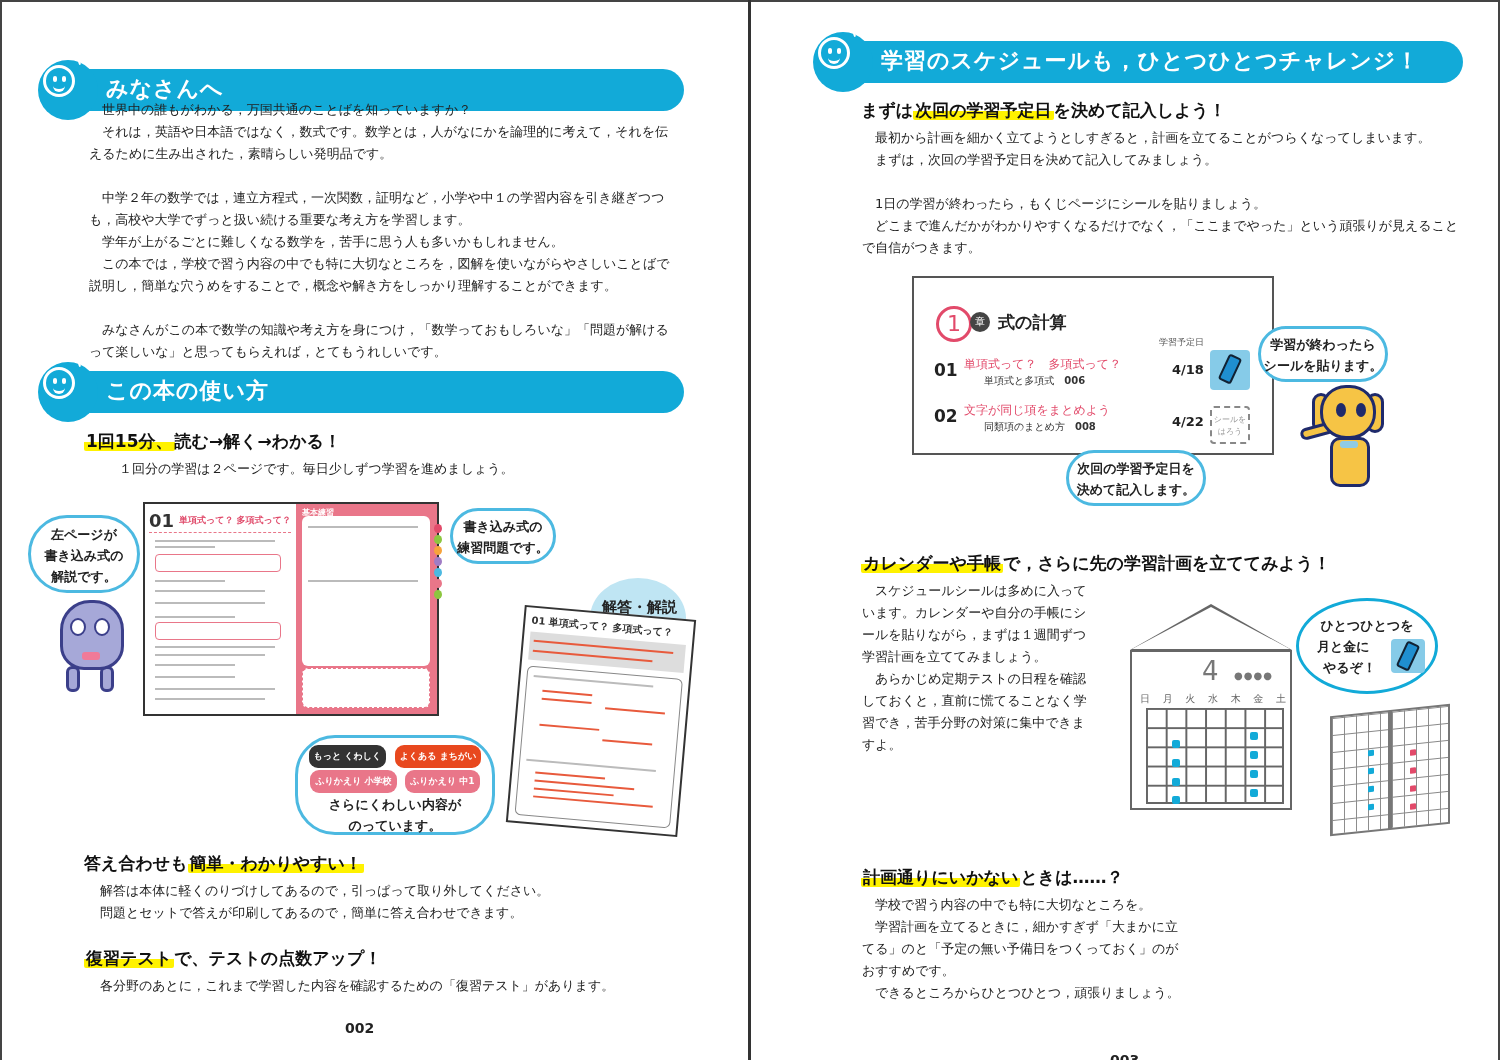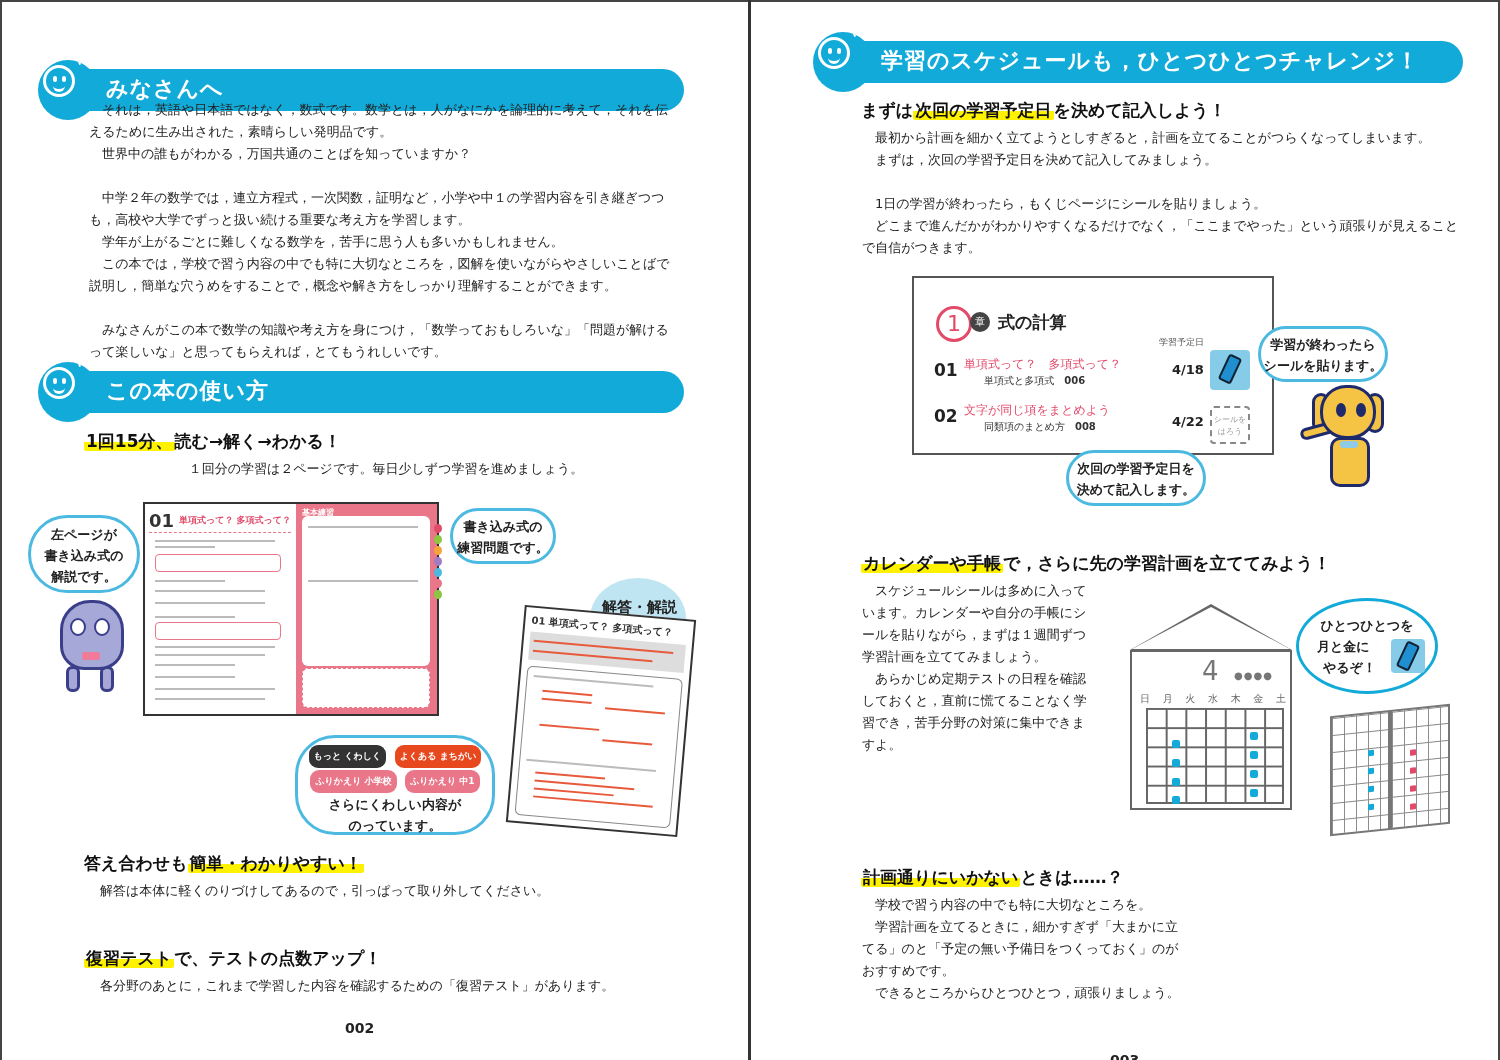--- a/index.html
+++ b/index.html
@@ -135,22 +135,22 @@
         <div class="smiley"></div>
         <div class="spark">
             <i style="left:2px;top:2px;transform:rotate(-20deg)"></i>
             <i style="left:7px;top:0;"></i>
           </div>
       </div>
       <div class="hbar-title">みなさんへ</div>
     </div>
 
     <div class="para" style="left:89px; top:99px; width:590px;">
+      <p>世界中の誰もがわかる，万国共通のことばを知っていますか？</p>
       <p>それは，英語や日本語ではなく，数式です。数学とは，人がなにかを論理的に考えて，それを伝えるために生み出された，素晴らしい発明品です。</p>
-      <p>世界中の誰もがわかる，万国共通のことばを知っていますか？</p>
       <div class="gap"></div>
       <p>中学２年の数学では，連立方程式，一次関数，証明など，小学や中１の学習内容を引き継ぎつつも，高校や大学でずっと扱い続ける重要な考え方を学習します。</p>
       <p>学年が上がるごとに難しくなる数学を，苦手に思う人も多いかもしれません。</p>
       <p>この本では，学校で習う内容の中でも特に大切なところを，図解を使いながらやさしいことばで説明し，簡単な穴うめをすることで，概念や解き方をしっかり理解することができます。</p>
       <div class="gap"></div>
       <p>みなさんがこの本で数学の知識や考え方を身につけ，「数学っておもしろいな」「問題が解けるって楽しいな」と思ってもらえれば，とてもうれしいです。</p>
     </div>
 
     <div class="hbar" style="left:46px; top:371px; width:638px;">
       <div class="hbar-circle">
@@ -159,21 +159,21 @@
             <i style="left:2px;top:2px;transform:rotate(-20deg)"></i>
             <i style="left:7px;top:0;"></i>
           </div>
       </div>
       <div class="hbar-title">この本の使い方</div>
     </div>
 
     <div class="subhead" style="left:84px; top:430px;">
       <span class="hl">1回15分、</span><span>読む→解く→わかる！</span>
     </div>
-    <div class="para" style="left:106px; top:458px; width:560px;text-align:center;">
+    <div class="para" style="left:119px; top:458px; width:560px;">
       <p class="noindent">１回分の学習は２ページです。毎日少しずつ学習を進めましょう。</p>
     </div>
 
     <div class="cloud" style="left:28px; top:515px; width:112px; height:78px; padding-top:6px;">
       <div>左ページが</div>
       <div>書き込み式の</div>
       <div>解説です。</div>
     </div>
 
     <div class="cat">
@@ -265,20 +265,21 @@
       </div>
       <div>さらにくわしい内容が</div>
       <div>のっています。</div>
     </div>
 
     <div class="subhead" style="left:84px; top:852px;">
       <span>答え合わせも</span><span class="hl">簡単・わかりやすい！</span>
     </div>
     <div class="para" style="left:100px; top:880px; width:580px;">
       <p class="noindent">解答は本体に軽くのりづけしてあるので，引っぱって取り外してください。</p>
+      <p class="noindent">問題とセットで答えが印刷してあるので，簡単に答え合わせできます。</p>
     </div>
 
     <div class="subhead" style="left:84px; top:947px;">
       <span class="hl">復習テスト</span><span>で、テストの点数アップ！</span>
     </div>
     <div class="para" style="left:100px; top:975px; width:580px;">
       <p class="noindent">各分野のあとに，これまで学習した内容を確認するための「復習テスト」があります。</p>
     </div>
 
     <div class="pagenum" style="left:345px; top:1020px;">002</div>

